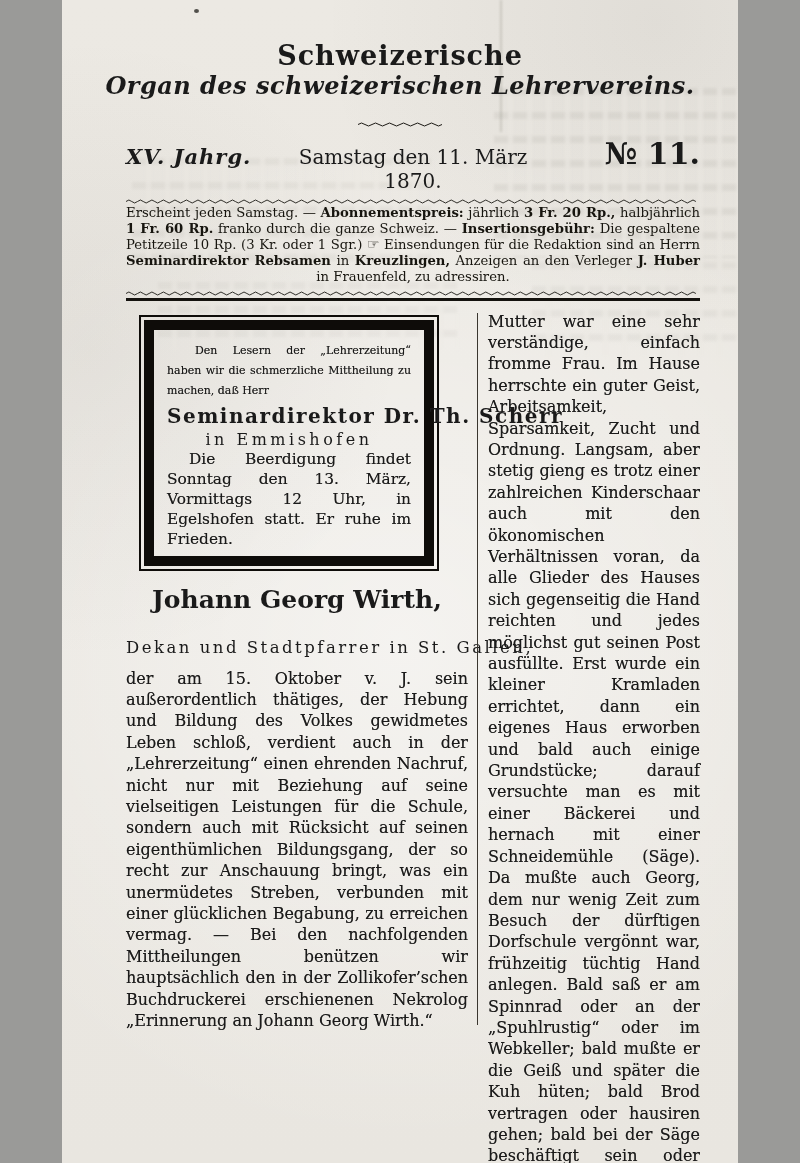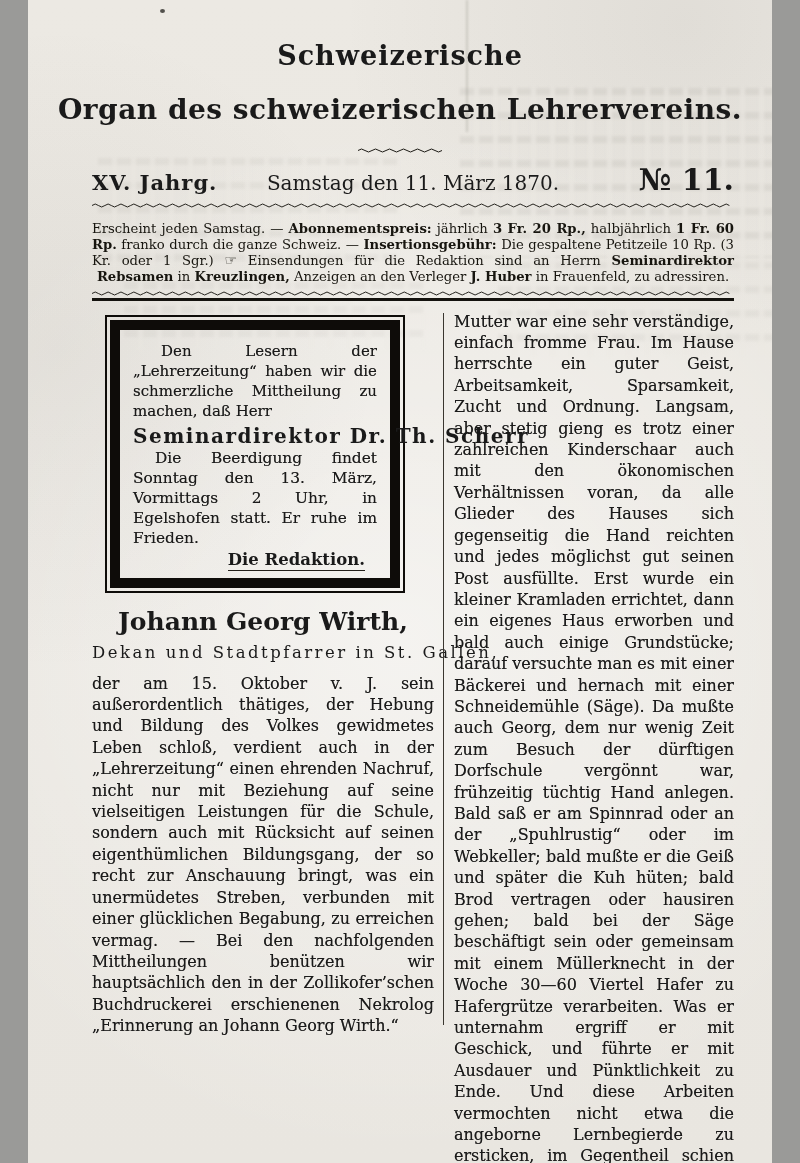--- a/index.html
+++ b/index.html
@@ -1,18 +1,18 @@
 <!DOCTYPE html>
 <html lang="de"><head>
 <meta charset="utf-8">
 <style>
   html,body{margin:0;padding:0;}
   body{background:#9a9a98;font-family:"DejaVu Serif", serif;}
   .page{
-    position:relative;width:744px;height:1163px;margin:0 auto;overflow:hidden;
+    position:relative;width:676px;height:1163px;margin:0 auto;overflow:hidden;
     color:#1a1a1a;
     background:
       radial-gradient(circle at 88% 2%, rgba(70,65,58,.07), transparent 26%),
       radial-gradient(circle at 4% 30%, rgba(70,65,58,.06), transparent 30%),
       radial-gradient(circle at 50% 55%, rgba(255,255,255,.5), transparent 70%),
       linear-gradient(#ece9e3,#e9e6e0);
   }
   
   .ghost{position:absolute;pointer-events:none;opacity:.5;filter:blur(1.6px);
     background:
@@ -22,53 +22,53 @@
   .ghost.g2{left:70px;top:158px;width:300px;height:110px;opacity:.38;}
   .ghost.g3{left:96px;top:282px;width:300px;height:68px;opacity:.3;}
   .ghost.g4{left:470px;top:262px;width:290px;height:96px;opacity:.34;}
   .fold{position:absolute;left:438px;top:0;width:2px;height:132px;background:rgba(40,36,30,.14);filter:blur(1px);}
   .ink-dot{position:absolute;left:744px;top:148px;width:14px;height:14px;background:#15130f;border-radius:50% 46% 52% 48%;}
   .speck{position:absolute;left:132px;top:9px;width:5px;height:4px;background:rgba(30,28,24,.75);border-radius:50%;}
   
   .masthead{position:relative;text-align:center;}
   .kicker{padding-top:40px;font-size:27px;font-weight:bold;letter-spacing:1px;}
   .nameplate{margin-top:6px;font-size:82px;line-height:.95;font-weight:bold;font-style:italic;letter-spacing:3px;}
-  .organ{margin-top:22px;font-size:28px;font-weight:bold;letter-spacing:.5px;}
+  .organ{font-size:24px;font-weight:bold;letter-spacing:.5px;font-style:italic;}
   .squig-wrap{margin-top:13px;height:7px;}
   
   .inner{position:relative;margin:0 38px 0 64px;}
   .dateline{display:flex;align-items:baseline;margin-top:9px;}
-  .vol{flex:1;font-size:21px;font-weight:bold;letter-spacing:1px;}
+  .vol{flex:1;font-size:21px;font-weight:bold;letter-spacing:1px;font-style:italic;}
   .date{flex:2;text-align:center;font-size:20px;margin-top:16px;}
   .issue{flex:1;text-align:right;font-size:30px;font-weight:bold;}
   .rule{display:block;width:100%;height:7px;margin-top:5px;}
   .straight{border-top:3px solid #14120e;margin-top:1px;}
-  .notice{margin-top:12px;font-size:13.2px;line-height:15.9px;text-align:justify;text-align-last:center;color:#17150f;}
+  .notice{margin-top:0;font-size:13.2px;line-height:15.9px;text-align:justify;text-align-last:center;color:#17150f;}
   .notice .b{font-weight:bold;}
   .notice .manicule{font-family:"DejaVu Sans",sans-serif;font-weight:bold;font-size:14px;}
   
   .columns{display:flex;margin-top:8px;}
   .col-left{width:342px;}
   .divider{width:1px;background:#3a362f;margin:4px 10px 0 9px;height:712px;}
   .col-right{flex:1;min-width:0;padding-top:2px;}
   p{margin:0;font-size:16px;line-height:21.4px;text-align:justify;text-indent:24px;
     text-shadow:0 0 .4px rgba(20,18,14,.55);}
   p.noindent{text-indent:0;}
   
   .obit-outer{border:2px solid #0e0c09;padding:3px;margin:6px 0 12px 13px;width:300px;box-sizing:border-box;}
   .obit-inner{border:10px solid #0e0c09;padding:11px 13px 7px;}
-  .obit-intro{font-size:15px;line-height:20px;text-align:justify;text-indent:28px;text-shadow:0 0 .4px rgba(20,18,14,.55);}
+  .obit-intro{font-size:11px;line-height:20px;text-align:justify;text-indent:28px;text-shadow:0 0 .4px rgba(20,18,14,.55);}
   .obit-name{margin-top:3px;font-size:20px;font-weight:bold;text-align:center;letter-spacing:1.5px;white-space:nowrap;}
   .obit-place{font-size:16px;text-align:center;letter-spacing:3.5px;margin-top:2px;}
   .obit-line{font-size:15.4px;line-height:20px;text-align:justify;text-shadow:0 0 .4px rgba(20,18,14,.55);}
   .obit-line.ind{text-indent:22px;}
   .obit-sig{text-align:right;margin:2px 12px 2px 0;font-size:16.5px;font-weight:bold;}
   .obit-sig span{border-bottom:1.5px solid #24201a;padding-bottom:1px;}
   
-  .article-title{text-align:center;font-size:25px;font-weight:bold;margin:14px 0 7px;}
+  .article-title{text-align:center;font-size:25px;font-weight:bold;margin:14px 0 24px;}
   .article-sub{text-align:center;font-size:16.5px;letter-spacing:2.5px;margin-bottom:11px;white-space:nowrap;}
   svg.wavy path{stroke:#1c1a15;stroke-width:1;fill:none;}
 </style>
 </head>
 <body>
 
 <div class="page">
 
   <div class="ghost g1"></div>
   <div class="ghost g2"></div>
@@ -108,22 +108,22 @@
     <div class="straight"></div>
 
     <div class="columns">
 
       <div class="col-left">
 
         <div class="obit-outer">
           <div class="obit-inner">
             <div class="obit-intro">Den Lesern der „Lehrerzeitung“ haben wir die schmerzliche Mittheilung zu machen, daß Herr</div>
             <div class="obit-name">Seminardirektor Dr. Th. Scherr</div>
-            <div class="obit-line ind">Die Beerdigung findet Sonntag den 13. März, Vormittags 2 Uhr, in Egelshofen statt.  Er ruhe im Frieden.</div>
-            <div class="obit-sig"><span>Die Redaktion.</span></div>
+            <div class="obit-place">in Emmishofen</div>
+            <div class="obit-line ind">Die Beerdigung findet Sonntag den 13. März, Vormittags 12 Uhr, in Egelshofen statt.  Er ruhe im Frieden.</div>
           </div>
         </div>
 
         <div class="article-title">Johann Georg Wirth,</div>
         <div class="article-sub">Dekan und Stadtpfarrer in St. Gallen,</div>
 
         <div>
             <p class="noindent">der am 15. Oktober v. J. sein außerordentlich thätiges, der Hebung und Bildung des Volkes gewidmetes Leben schloß, verdient auch in der „Lehrerzeitung“ einen ehrenden Nachruf, nicht nur mit Beziehung auf seine vielseitigen Leistungen für die Schule, sondern auch mit Rücksicht auf seinen eigenthümlichen Bildungsgang, der so recht zur Anschauung bringt, was ein unermüdetes Streben, verbunden mit einer glücklichen Begabung, zu erreichen vermag. — Bei den nachfolgenden Mittheilungen benützen wir hauptsächlich den in der Zollikofer’schen Buchdruckerei erschienenen Nekrolog „Erinnerung an Johann Georg Wirth.“</p>
           </div>
       </div>

